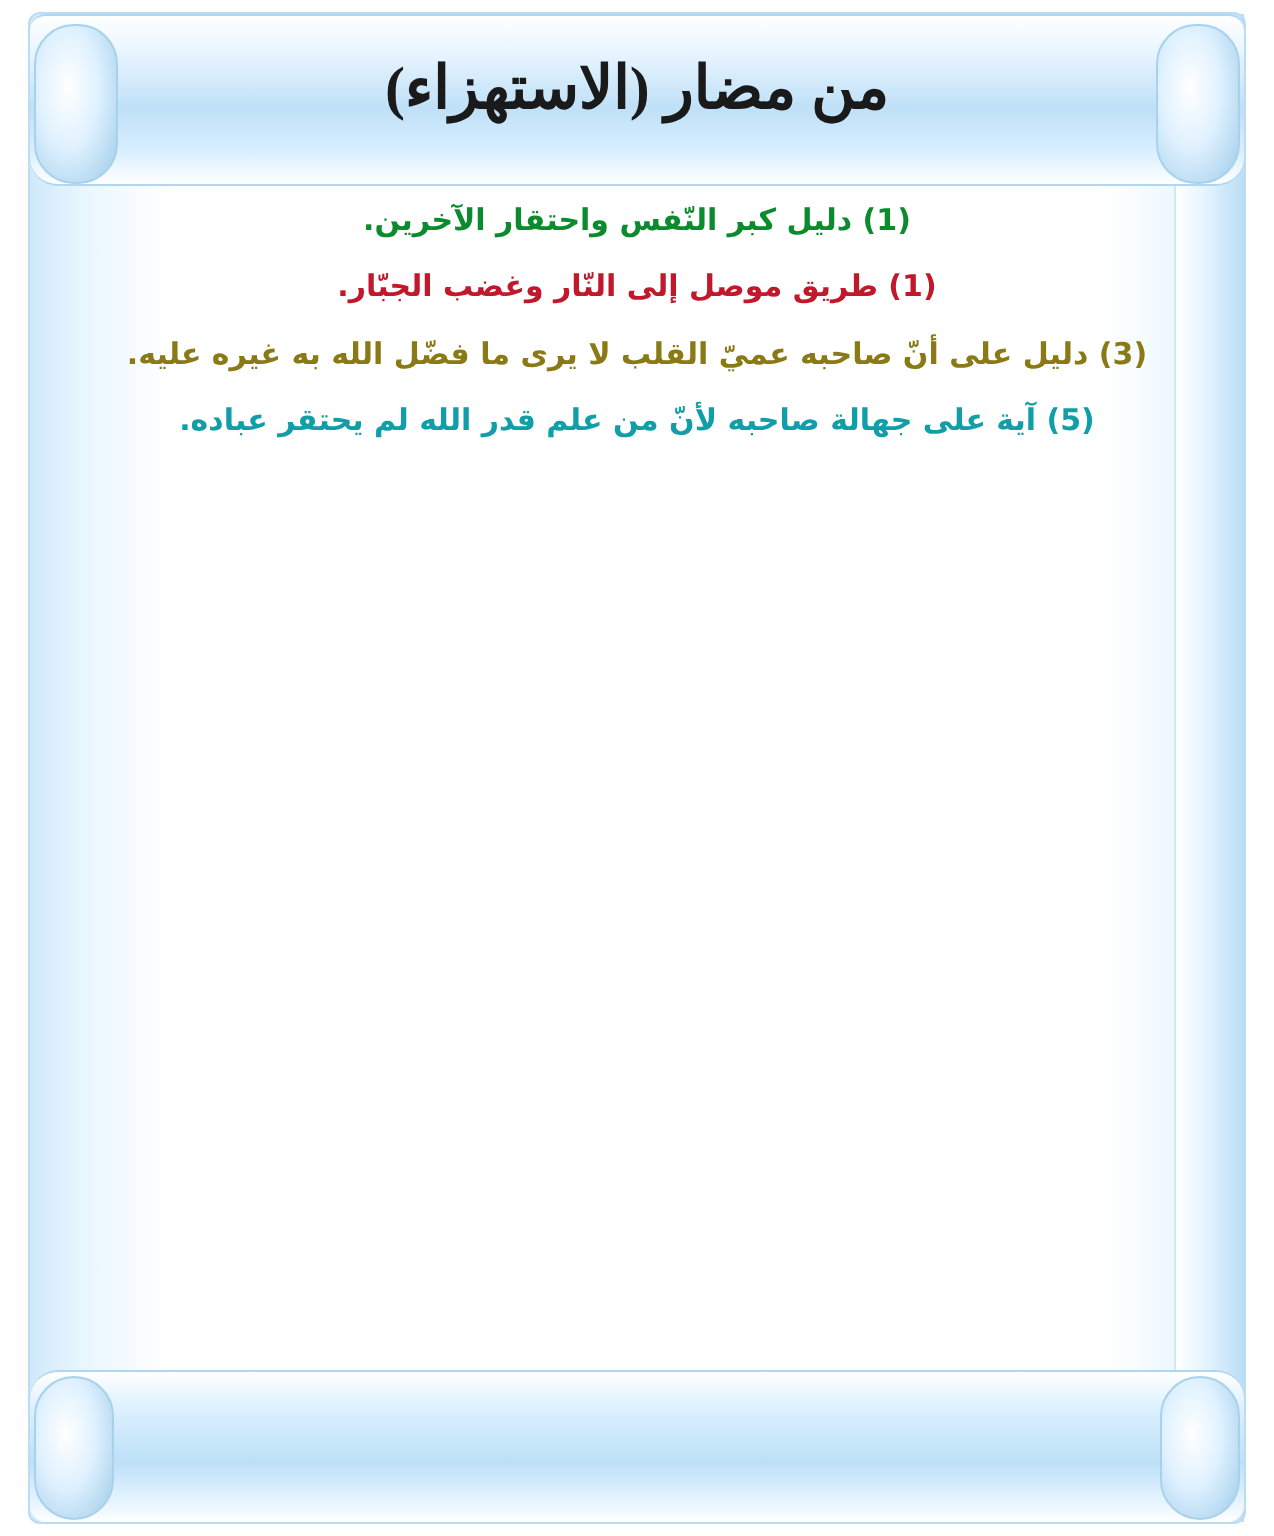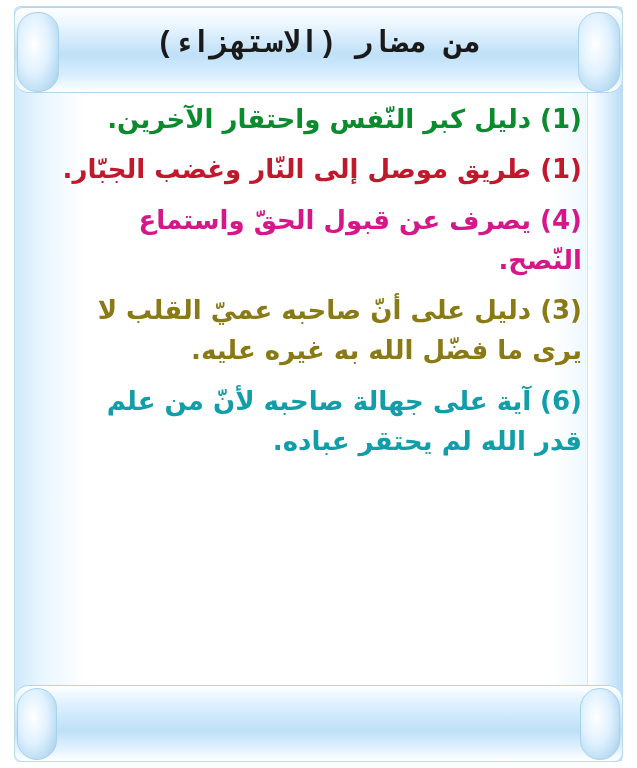--- a/index.html
+++ b/index.html
@@ -102,47 +102,47 @@
   }
   .roll-bottom .cap.left { left: 2px; }
   .roll-bottom .cap.right { right: 2px; }
 
   .title {
     position: absolute;
     left: 0;
     right: 0;
     top: 18px;
     text-align: center;
-    font-family: Liberation Mono, monospace;
+    font-family: Liberation Serif, serif;
     font-size: 30px;
     font-weight: bold;
     color: #1a1a1a;
     letter-spacing: 1px;
     line-height: 1.3;
     z-index: 5;
   }
 
   .content {
     position: absolute;
     left: 40px;
     right: 40px;
     top: 92px;
     bottom: 80px;
     text-align: center;
     z-index: 4;
   }
 
   .item {
     font-family: "DejaVu Sans", "Liberation Sans", sans-serif;
-    font-size: 26px;
+    font-size: 15px;
     font-weight: bold;
     line-height: 1.55;
     margin: 0 0 10px 0;
     direction: rtl;
-    text-align: right;
+    text-align: center;
   }
   .item:last-child { margin-bottom: 0; }
 </style>
 </head>
 <body>
 
 <div class="page">
   <div class="scroll">
 
     <div class="edge left"></div>
@@ -151,23 +151,22 @@
     <div class="roll-top">
       <div class="cap left"></div>
       <div class="cap right"></div>
     </div>
 
     <div class="title">من مضار (الاستهزاء)</div>
 
     <div class="content">
       <p class="item" style="color:#0b8a2e">(1) دليل كبر النّفس واحتقار الآخرين.</p>
       <p class="item" style="color:#c2182b">(1) طريق موصل إلى النّار وغضب الجبّار.</p>
-      <p class="item" style="color:#d6178a">(4) يصرف عن قبول الحقّ واستماع النّصح.</p>
       <p class="item" style="color:#8a7a16">(3) دليل على أنّ صاحبه عميّ القلب لا يرى ما فضّل الله به غيره عليه.</p>
-      <p class="item" style="color:#119ea8">(6) آية على جهالة صاحبه لأنّ من علم قدر الله لم يحتقر عباده.</p>
+      <p class="item" style="color:#119ea8">(5) آية على جهالة صاحبه لأنّ من علم قدر الله لم يحتقر عباده.</p>
     </div>
 
     <div class="roll-bottom">
       <div class="cap left"></div>
       <div class="cap right"></div>
     </div>
 
   </div>
 </div>
 

